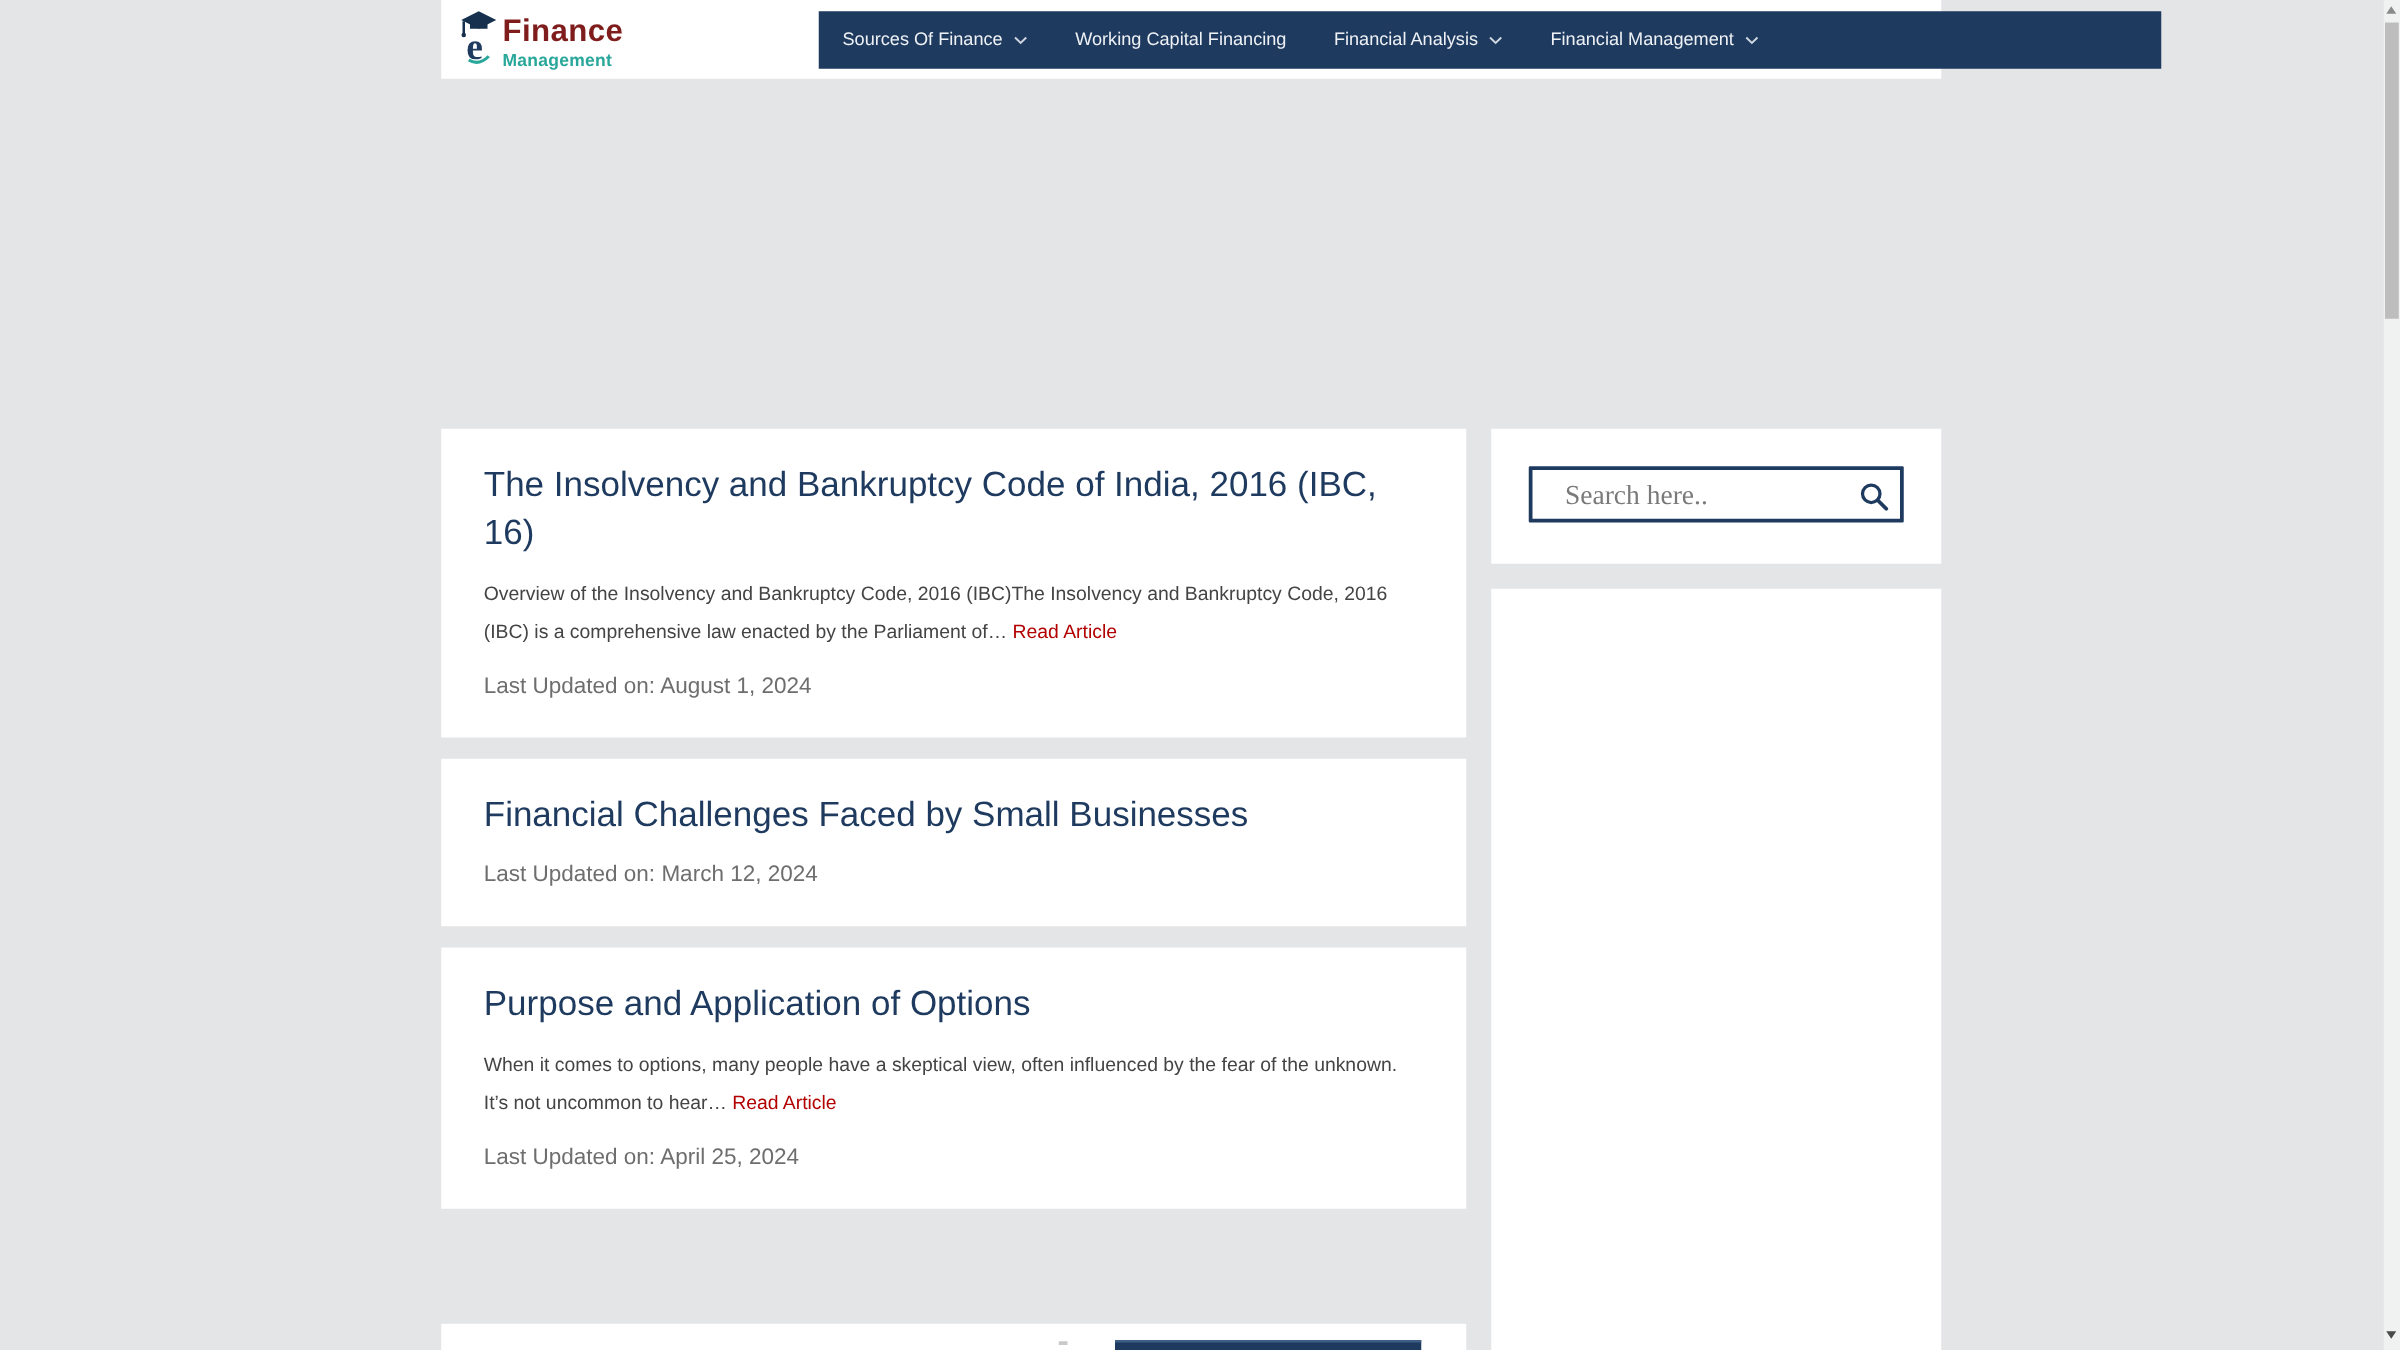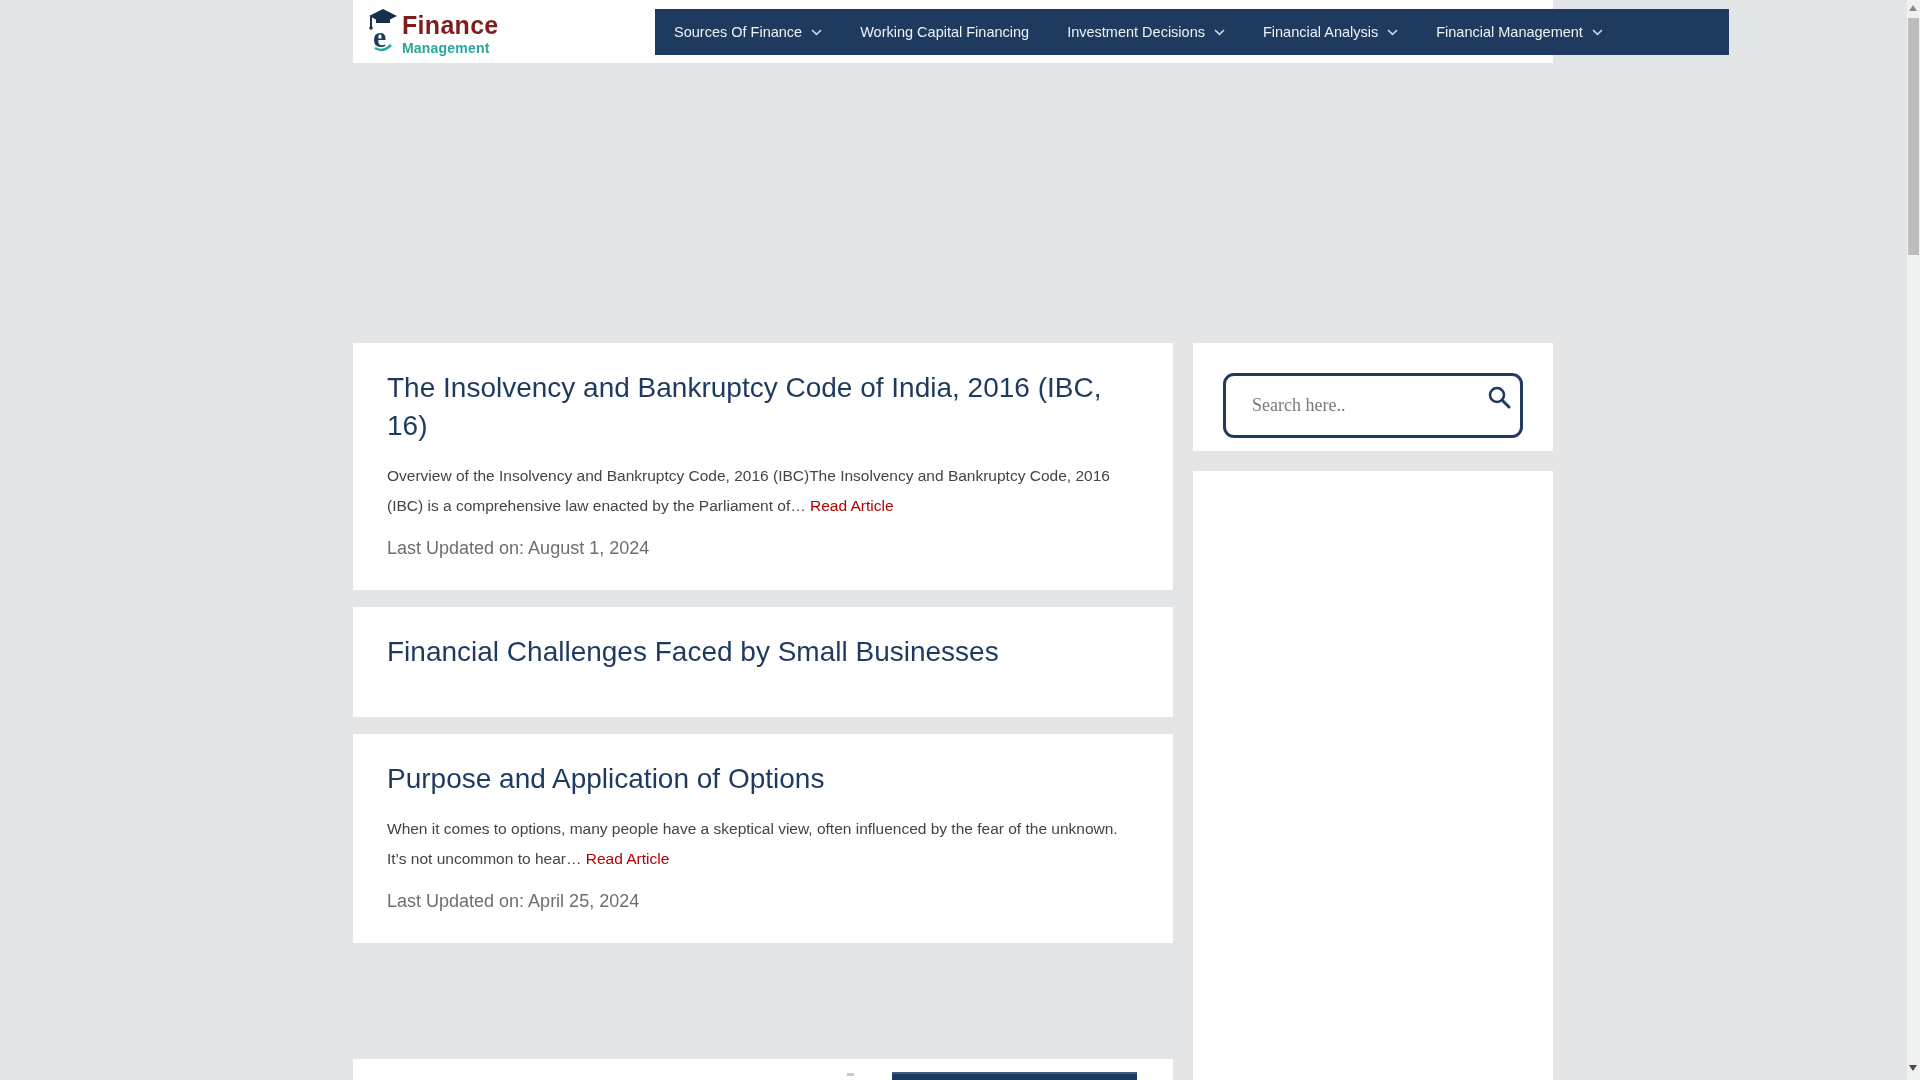--- a/index.html
+++ b/index.html
@@ -56,23 +56,23 @@
   .embed-top-bar {
     position: absolute; left: 539px; top: 13px; width: 245px; height: 14px;
     background: #1e3a5f; border-top: 2px solid #3d5f85;
   }
   .embed-speck { position: absolute; left: 494px; top: 14px; width: 7px; height: 3px; background: #c9c9c9; }
 
   
   .search-card { background: #ffffff; padding: 30px; height: 108px; margin-bottom: 20px; }
   .search-box { position: relative; height: 47px; }
   .search-input {
-    width: 100%; height: 65px; border: 3px solid #1e3a5f; border-radius: 11px;
+    width: 100%; height: 45px; border: 3px solid #1e3a5f; border-radius: 1px;
     background: #fff; padding: 0 46px 0 26px;
-    font-family: "Liberation Serif", serif; font-size: 18px; color: #333; outline: none;
+    font-family: "Liberation Serif", serif; font-size: 22px; color: #333; outline: none;
   }
   .search-input::placeholder { color: #7a7a7a; opacity: 1; }
   .search-btn {
     position: absolute; right: 9px; top: 9px; width: 30px; height: 30px;
     background: transparent; border: none; cursor: pointer; display: flex; align-items: center; justify-content: center;
   }
   .ad-card { background: #ffffff; height: 640px; }
 
   
   .scrollbar { position: absolute; right: 0; top: 0; width: 13px; height: 1080px; background: #f0f1f1; }
@@ -116,28 +116,20 @@
       <span class="chev">
         <svg width="11" height="7" viewBox="0 0 11 7">
             <path d="M1 1 L5.5 5.3 L10 1" stroke="#cfd6e0" stroke-width="1.6" fill="none"></path>
           </svg>
       </span>
     </div>
     <div class="nav-item">
       <span>Working Capital Financing</span>
     </div>
     <div class="nav-item">
-      <span>Investment Decisions</span>
-      <span class="chev">
-        <svg width="11" height="7" viewBox="0 0 11 7">
-            <path d="M1 1 L5.5 5.3 L10 1" stroke="#cfd6e0" stroke-width="1.6" fill="none"></path>
-          </svg>
-      </span>
-    </div>
-    <div class="nav-item">
       <span>Financial Analysis</span>
       <span class="chev">
         <svg width="11" height="7" viewBox="0 0 11 7">
             <path d="M1 1 L5.5 5.3 L10 1" stroke="#cfd6e0" stroke-width="1.6" fill="none"></path>
           </svg>
       </span>
     </div>
     <div class="nav-item">
       <span>Financial Management</span>
       <span class="chev">
@@ -152,20 +144,21 @@
 <main class="main-col">
 
   <article class="card">
     <h2>The Insolvency and Bankruptcy Code of India, 2016 (IBC, 16)</h2>
     <p class="excerpt"><span>Overview of the Insolvency and Bankruptcy Code, 2016 (IBC)The Insolvency and Bankruptcy Code, 2016 (IBC) is a comprehensive law enacted by the Parliament of… </span><a class="read-more">Read Article</a></p>
     <div class="meta">Last Updated on: August 1, 2024</div>
   </article>
 
   <article class="card">
     <h2>Financial Challenges Faced by Small Businesses</h2>
+    <div class="meta">Last Updated on: March 12, 2024</div>
   </article>
 
   <article class="card">
     <h2>Purpose and Application of Options</h2>
     <p class="excerpt"><span>When it comes to options, many people have a skeptical view, often influenced by the fear of the unknown. It’s not uncommon to hear… </span><a class="read-more">Read Article</a></p>
     <div class="meta">Last Updated on: April 25, 2024</div>
   </article>
 
   <article class="card-partial">
     <span class="embed-speck"></span>

